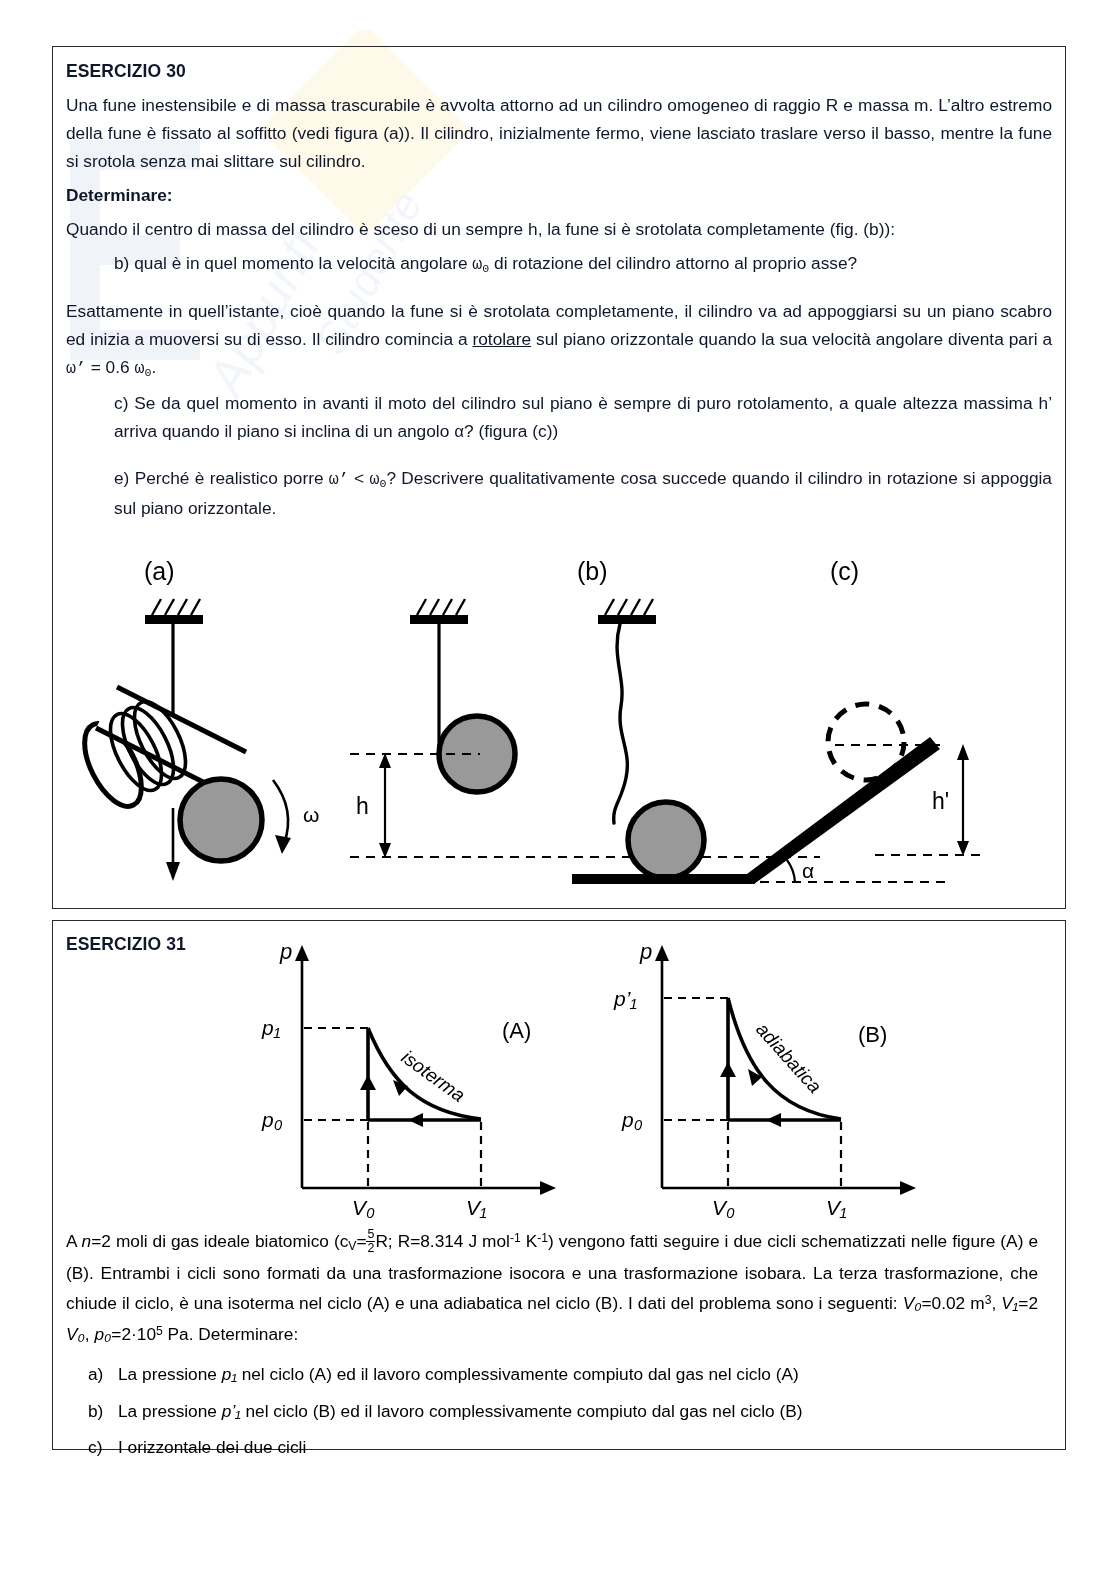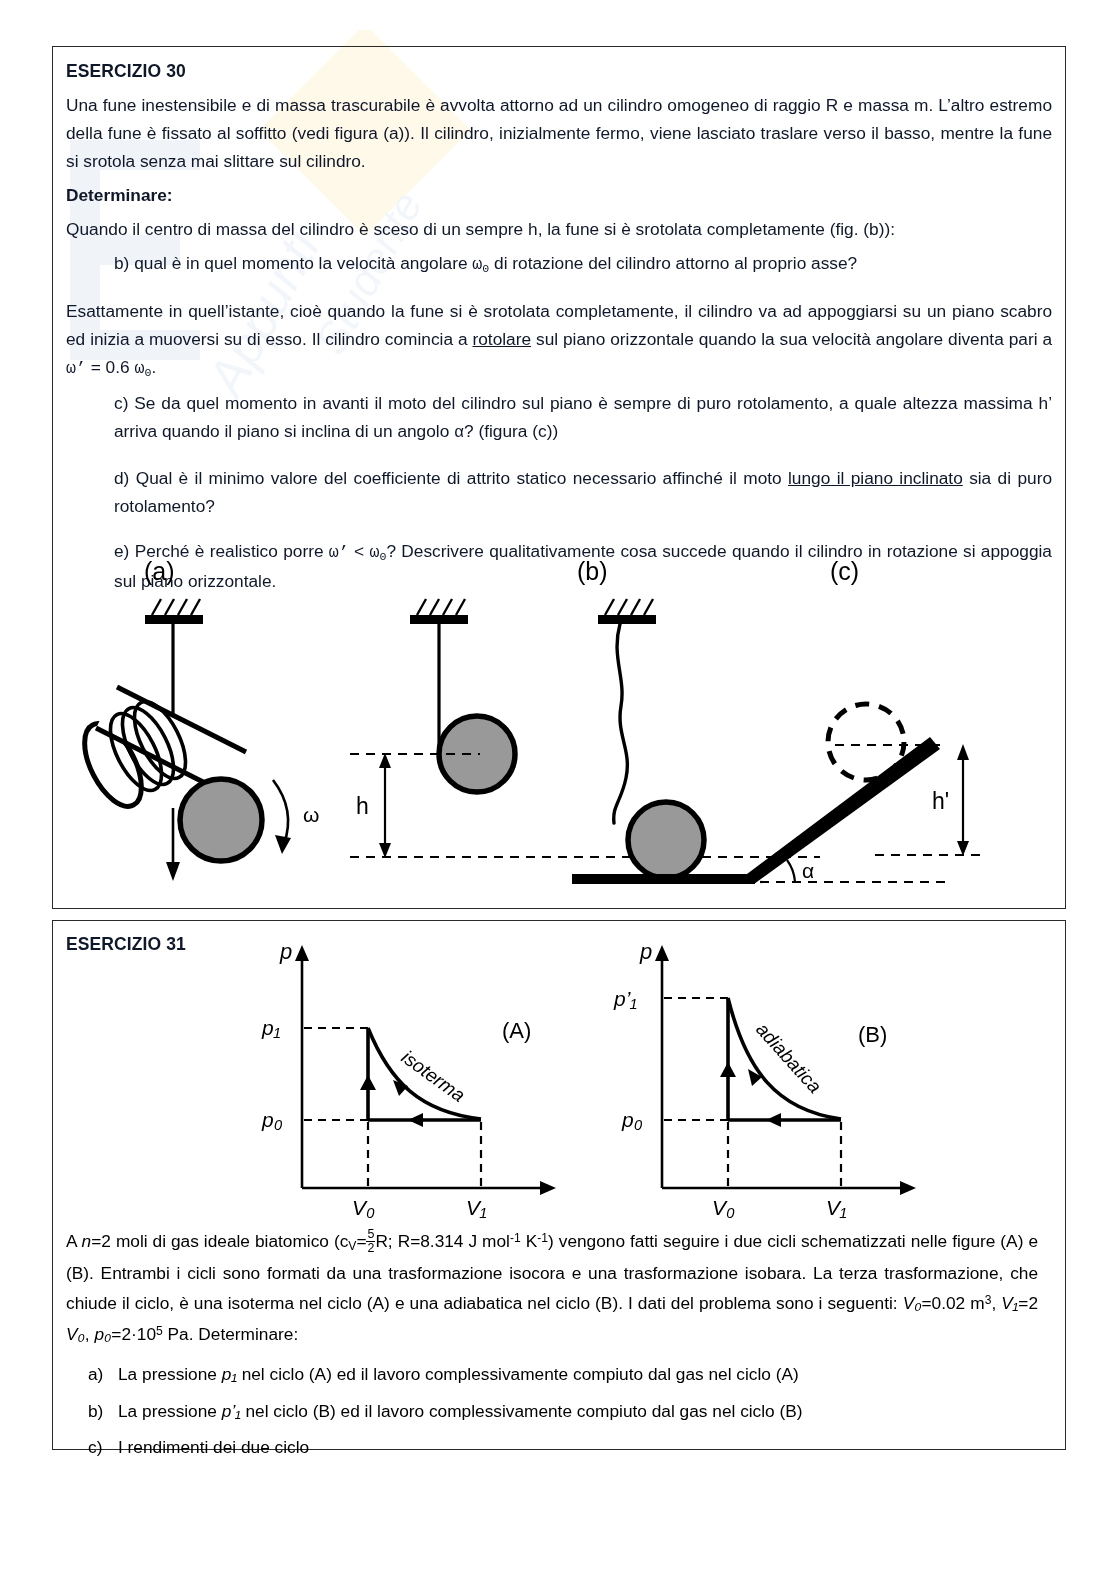--- a/index.html
+++ b/index.html
@@ -179,23 +179,20 @@
     </p>
 
     <p class="j" style="margin-top:6px;">
       <span>Esattamente in quell’istante, cioè quando la fune si è srotolata completamente, il cilindro va ad appoggiarsi su un piano scabro ed inizia a muoversi su di esso. Il cilindro comincia a </span><span class="u">rotolare</span><span> sul piano orizzontale quando la sua velocità angolare diventa pari a </span><span class="gk">ω’</span><span> = 0.6 </span><span class="gk">ω<sub>0</sub></span><span>.</span>
     </p>
 
     <p class="hang" style="margin-top:6px;">
       <span>c) Se da quel momento in avanti il moto del cilindro sul piano è sempre di puro rotolamento, a quale altezza massima h’ arriva quando il piano si inclina di un angolo </span><span class="gk">α</span><span>? (figura (c))</span>
     </p>
 
-    <p class="hang" style="margin-top:6px;">
-      <span>d) Qual è il minimo valore del coefficiente di attrito statico necessario affinché il moto </span><span class="u">lungo il piano inclinato</span><span> sia di puro rotolamento?</span>
-    </p>
 
     <p class="hang" style="margin-top:6px;">
       <span>e) Perché è realistico porre </span><span class="gk">ω’</span><span> &lt; </span><span class="gk">ω<sub>0</sub></span><span>? Descrivere qualitativamente cosa succede quando il cilindro in rotazione si appoggia sul piano orizzontale.</span>
     </p>
   </div>
 
   <svg class="figs" style="left:60px; top:552px;" width="1000" height="355" viewBox="0 0 1000 355">
 
     <g>
       <text x="84" y="28" font-size="25">(a)</text>
@@ -391,17 +388,17 @@
       <span class="li-txt"><span>La pressione </span><span class="it">p₁</span><span> nel ciclo (A) ed il lavoro complessivamente compiuto dal gas nel ciclo (A)</span></span>
     </div>
 
     <div class="li-row">
       <span class="li-mark">b)</span>
       <span class="li-txt"><span>La pressione </span><span class="it">p’₁</span><span> nel ciclo (B) ed il lavoro complessivamente compiuto dal gas nel ciclo (B)</span></span>
     </div>
 
     <div class="li-row">
       <span class="li-mark">c)</span>
-      <span class="li-txt"><span>I rendimenti dei due ciclo</span></span>
+      <span class="li-txt"><span>I orizzontale dei due cicli</span></span>
     </div>
   </div>
 
 </div>
 
 </body></html>

